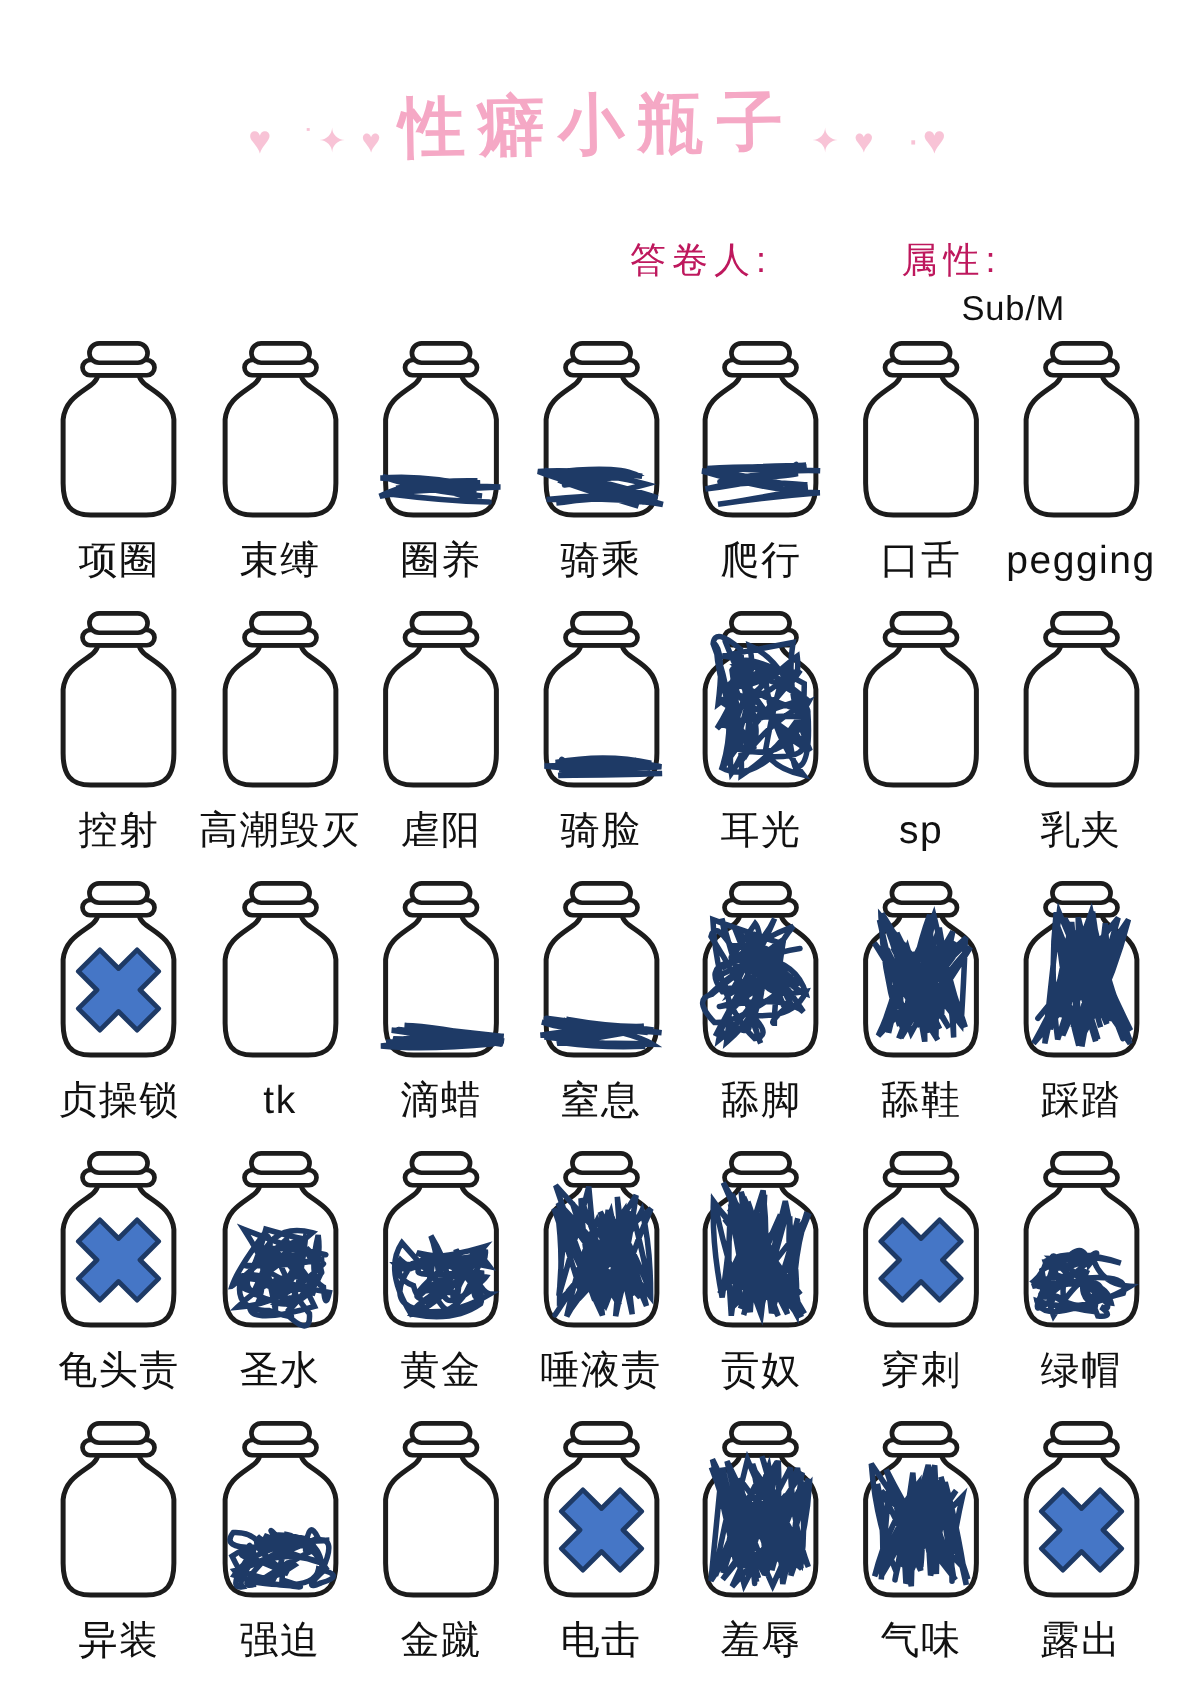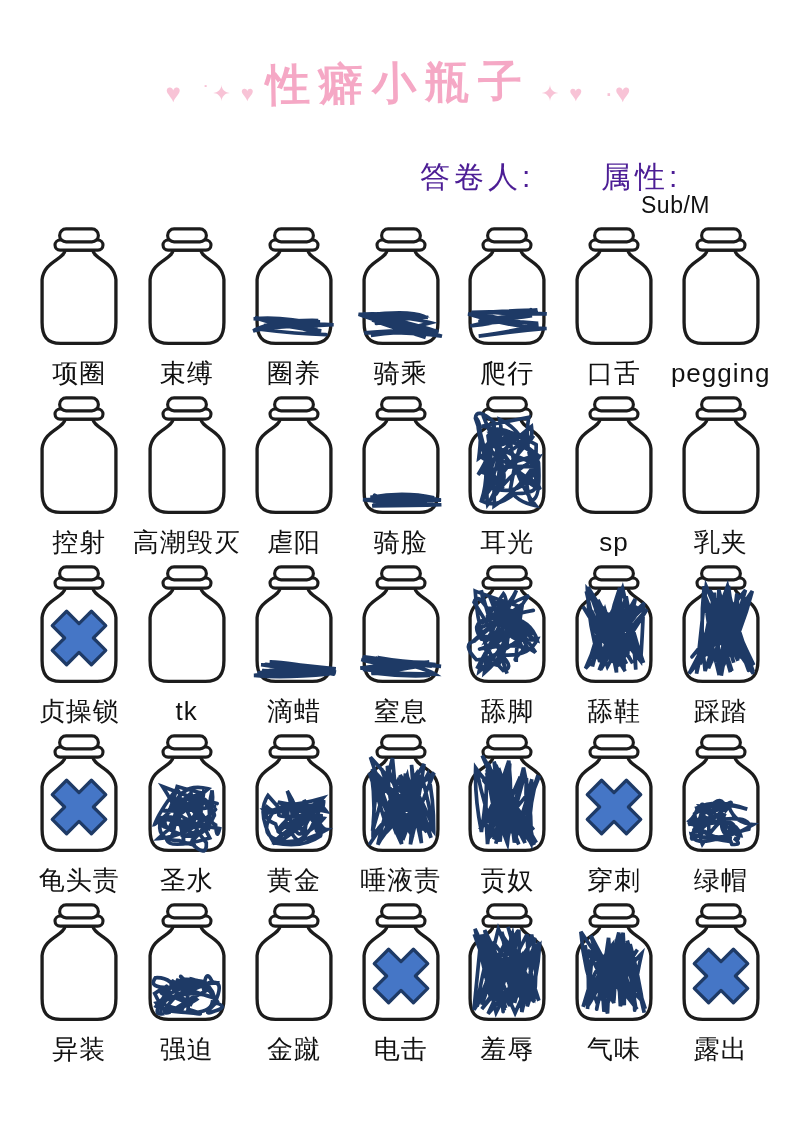--- a/index.html
+++ b/index.html
@@ -19,29 +19,30 @@
     color:#f5a8c5;
     transform:rotate(-1deg);
   }
   .deco{
     color:#f8c3d6;font-size:22px;vertical-align:middle;letter-spacing:2px;
     display:inline-block;margin:0 10px;
   }
   .deco.big{font-size:26px;}
   .form-area{position:absolute;top:0;left:0;width:100%;height:210px;}
   .form-label{
-    position:absolute;font-size:30px;color:#4c1d95;letter-spacing:4px;font-weight:500;
+    position:absolute;font-size:24px;color:#be185d;letter-spacing:4px;font-weight:500;
   }
   .form-value{
     position:absolute;font-size:23px;color:#111;letter-spacing:0.5px;
   }
   
   .jar-grid{
     position:absolute;top:202px;left:26px;width:748px;
     display:grid;grid-template-columns:repeat(7,1fr);
+    row-gap:11px;
   }
   .jar-cell{
     display:flex;flex-direction:column;align-items:center;
     height:169px;
   }
   .jar-cell svg{display:block;flex:0 0 auto;}
   .jar-label{
     margin-top:9px;font-size:26px;color:#111;white-space:nowrap;
     letter-spacing:1px;text-align:center;line-height:1.1;
     font-weight:500;

